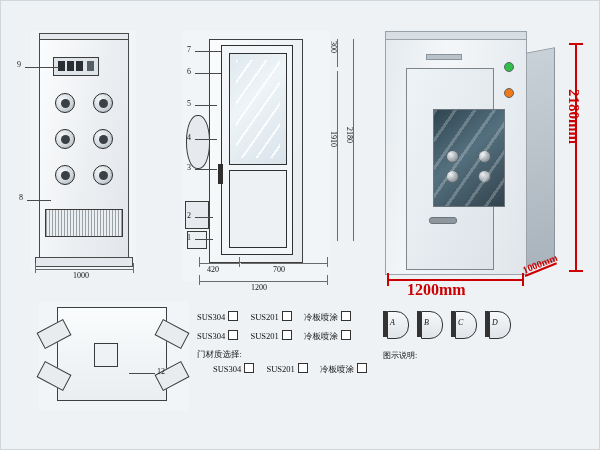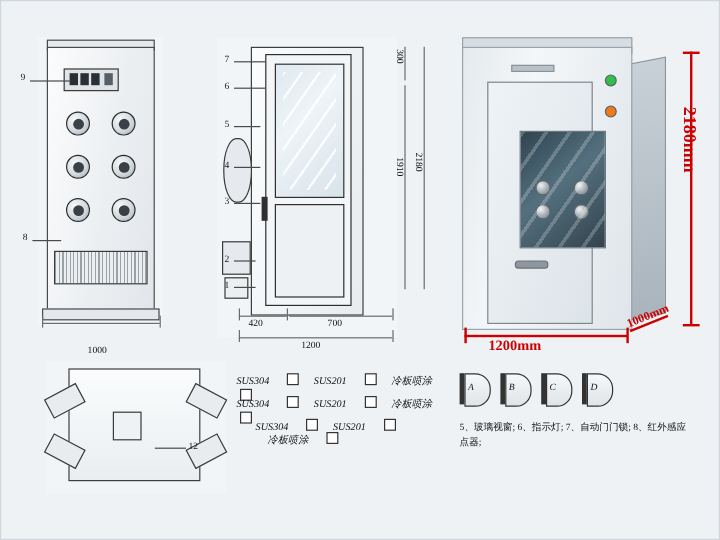--- a/index.html
+++ b/index.html
@@ -56,21 +56,21 @@
   #v4 .lbar{position:absolute;left:40px;top:14px;width:34px;height:4px;background:#b9c2c8;border:1px solid #8b949b;}
 
   
   .dimline{position:absolute;background:#cc0000;}
   .dimtxt{position:absolute;color:#cc0000;font-weight:bold;font-family:"Liberation Serif",serif;}
 
   
   #mat{position:absolute;left:196px;top:310px;width:180px;}
   #mat .row{position:relative;height:19px;font-size:8.5px;color:#111;}
   #mat .head{font-size:8.5px;color:#111;margin-bottom:2px;}
-  #mat .opt{display:inline-block;font-style:italic;margin-right:12px;}
+  #mat .opt{display:inline-block;margin-right:0;}
   .ck{display:inline-block;width:8px;height:8px;border:1px solid #333;background:#fff;vertical-align:-1px;margin-left:3px;}
 
   
   #icons{position:absolute;left:382px;top:308px;width:132px;height:34px;}
   .ico{position:absolute;width:28px;height:30px;}
   .ico .sh{position:absolute;left:4px;top:2px;width:20px;height:26px;border:1px solid #333;border-radius:0 13px 13px 0;background:linear-gradient(180deg,#f6f8fa,#dfe4e8);}
   .ico .bar{position:absolute;left:0;top:2px;width:4px;height:26px;background:#333;}
   .ico .ltr{position:absolute;left:7px;top:9px;font-size:8px;font-style:italic;color:#111;}
 
   #legend{position:absolute;left:382px;top:348px;width:190px;font-size:8px;color:#111;line-height:13px;}
@@ -101,21 +101,21 @@
   </div>
 
   <div class="ln hln" style="left:24px;top:66px;width:34px;"></div>
   <div class="lbl" style="left:16px;top:59px;">9</div>
   <div class="ln hln" style="left:26px;top:199px;width:24px;"></div>
   <div class="lbl" style="left:18px;top:192px;">8</div>
 
   <div class="ln hln thin" style="left:34px;top:268px;width:98px;"></div>
   <div class="ln vln thin" style="left:34px;top:262px;height:10px;"></div>
   <div class="ln vln thin" style="left:132px;top:262px;height:10px;"></div>
-  <div class="dim" style="left:72px;top:270px;margin-top:16px;">1000</div>
+  <div class="dim" style="left:72px;top:270px;">1000</div>
 
   <div id="v2" class="panel">
     <div class="body"></div>
     <div class="fan"></div>
     <div class="box"></div>
     <div class="box2"></div>
     <div class="door">
       <div class="glass"></div>
       <div class="dpanel"></div>
       <div class="hdl"></div>
@@ -186,37 +186,38 @@
     </div>
 
     <div class="dimline" style="left:196px;top:14px;width:1.5px;height:228px;"></div>
     <div class="dimline" style="left:190px;top:14px;width:14px;height:1.5px;"></div>
     <div class="dimline" style="left:190px;top:241px;width:14px;height:1.5px;"></div>
     <div class="dimtxt" style="left:186px;top:60px;font-size:15px;writing-mode:vertical-rl;">2180mm</div>
 
     <div class="dimline" style="left:8px;top:250px;width:136px;height:1.5px;"></div>
     <div class="dimline" style="left:8px;top:244px;width:1.5px;height:13px;"></div>
     <div class="dimline" style="left:143px;top:244px;width:1.5px;height:13px;"></div>
-    <div class="dimtxt" style="left:28px;top:252px;font-size:12px;">1200mm</div>
+    <div class="dimtxt" style="left:28px;top:252px;font-size:16px;">1200mm</div>
 
     <div class="dimline" style="left:146px;top:246px;width:34px;height:1.5px;transform:rotate(-22deg);transform-origin:left center;"></div>
     <div class="dimtxt" style="left:144px;top:236px;font-size:10px;transform:rotate(-22deg);transform-origin:left center;">1000mm</div>
   </div>
 
   <div id="mat">
     <div class="row">
       <span class="opt">SUS304</span><span class="ck"></span>
       <span class="opt" style="margin-left:10px">SUS201</span><span class="ck"></span>
       <span class="opt" style="margin-left:10px">冷板喷涂</span><span class="ck"></span>
     </div>
     <div class="row">
       <span class="opt">SUS304</span><span class="ck"></span>
       <span class="opt" style="margin-left:10px">SUS201</span><span class="ck"></span>
       <span class="opt" style="margin-left:10px">冷板喷涂</span><span class="ck"></span>
     </div>
+    <div class="head">门材质选择:</div>
     <div class="row" style="padding-left:16px;">
       <span class="opt">SUS304</span><span class="ck"></span>
       <span class="opt" style="margin-left:10px">SUS201</span><span class="ck"></span>
       <span class="opt" style="margin-left:10px">冷板喷涂</span><span class="ck"></span>
     </div>
   </div>
 
   <div id="icons">
     <div class="ico" style="left:0px">
       <div class="bar"></div>
@@ -234,16 +235,16 @@
       <div class="ltr">C</div>
     </div>
     <div class="ico" style="left:102px">
       <div class="bar"></div>
       <div class="sh"></div>
       <div class="ltr">D</div>
     </div>
   </div>
 
   <div id="legend">
-    <div>5、玻璃视窗;  6、指示灯;  7、自动门门锁;  8、红外感应点器;</div>
+    <div class="t">图示说明:</div>
   </div>
 
 </div>
 
 </body></html>

